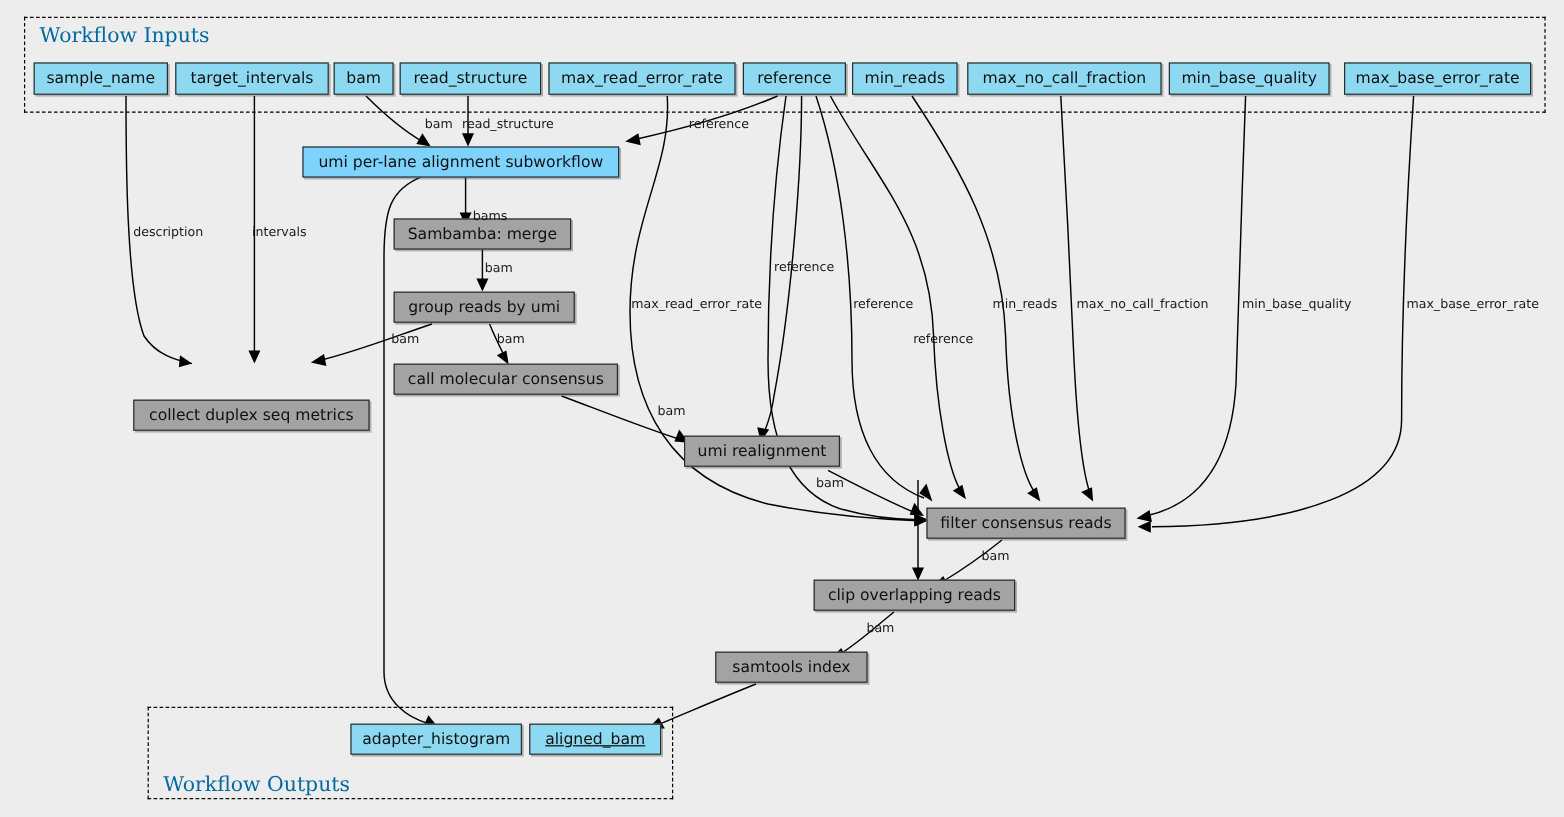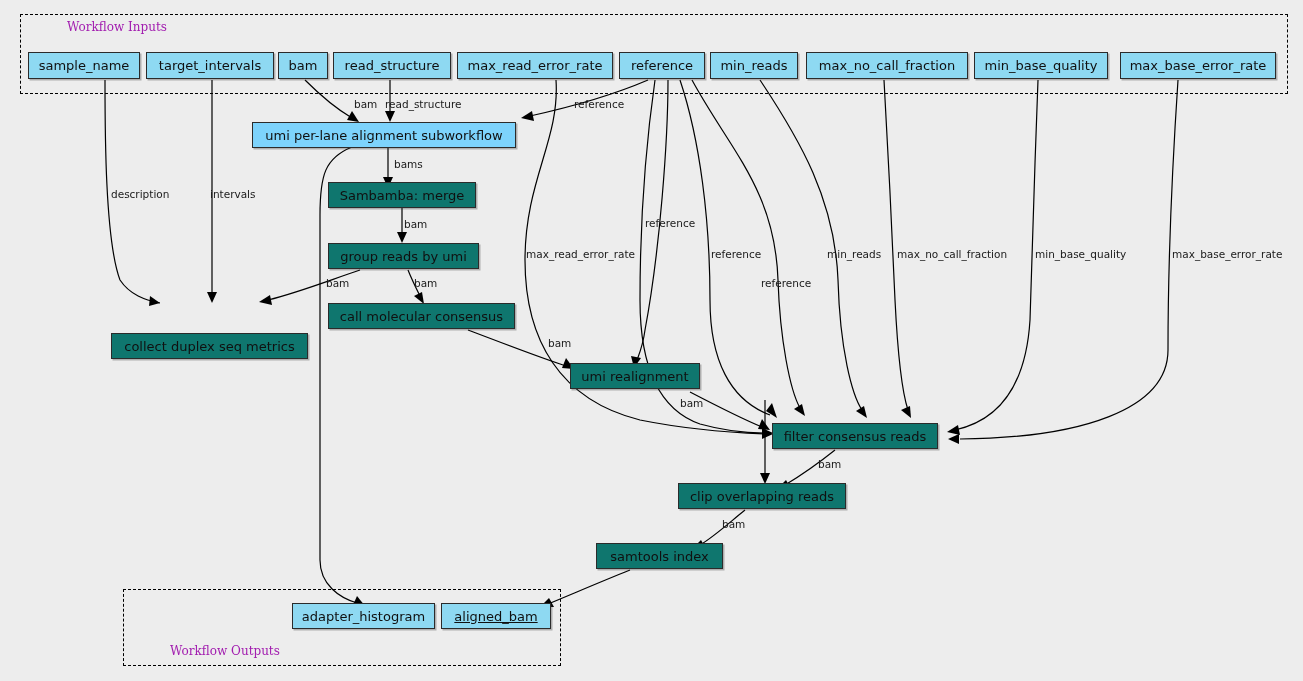--- a/index.html
+++ b/index.html
@@ -39,40 +39,39 @@
   }
   .cluster {
     position: absolute;
     border: 1.6px dashed #000000;
     background: transparent;
     box-sizing: border-box;
   }
   .cluster-label {
     position: absolute;
     font-family: "DejaVu Serif", serif;
-    font-size: 12px;
-    color: #a21caf;
+    font-size: 17px;
+    color: #0369a1;
     white-space: nowrap;
-    margin-left: 34px;
   }
   .node {
     position: absolute;
     box-sizing: border-box;
     border: 1.3px solid #2b2b2b;
     display: flex;
     align-items: center;
     justify-content: center;
     font-size: 13px;
     color: #101010;
     white-space: nowrap;
     font-family: "DejaVu Sans", sans-serif;
     box-shadow: 1.5px 1.5px 0 rgba(60,60,60,0.35);
   }
   .io { background: #8ed9f2; }
-  .task { background: #0f766e; }
+  .task { background: #a3a3a3; }
   .subwf { background: #7dd3fc; }
 </style>
 </head>
 <body>
 
 <div id="canvas">
 
   <svg class="wires" viewBox="0 0 1303 681">
 
     <path d="M105,80 C105,130 105,240 120,280 C130,295 145,300 160,303"></path>
@@ -179,21 +178,21 @@
   <div class="node task" style="left:596px; top:543px; width:127px; height:26px;">samtools index</div>
 
   <div class="node io" style="left:292px; top:603px; width:143px; height:26px;">adapter_histogram</div>
   <div class="node io" style="left:441px; top:603px; width:110px; height:26px;text-decoration:underline;">aligned_bam</div>
 
   <div class="elabel" style="left:354px; top:99px;">bam</div>
   <div class="elabel" style="left:385px; top:99px;">read_structure</div>
   <div class="elabel" style="left:574px; top:99px;">reference</div>
   <div class="elabel" style="left:111px; top:189px;">description</div>
   <div class="elabel" style="left:210px; top:189px;">intervals</div>
-  <div class="elabel" style="left:394px; top:159px;">bams</div>
+  <div class="elabel" style="left:394px; top:175px;">bams</div>
   <div class="elabel" style="left:404px; top:219px;">bam</div>
   <div class="elabel" style="left:526px; top:249px;">max_read_error_rate</div>
   <div class="elabel" style="left:645px; top:218px;">reference</div>
   <div class="elabel" style="left:711px; top:249px;">reference</div>
   <div class="elabel" style="left:827px; top:249px;">min_reads</div>
   <div class="elabel" style="left:897px; top:249px;">max_no_call_fraction</div>
   <div class="elabel" style="left:1035px; top:249px;">min_base_quality</div>
   <div class="elabel" style="left:1172px; top:249px;">max_base_error_rate</div>
   <div class="elabel" style="left:326px; top:278px;">bam</div>
   <div class="elabel" style="left:414px; top:278px;">bam</div>

